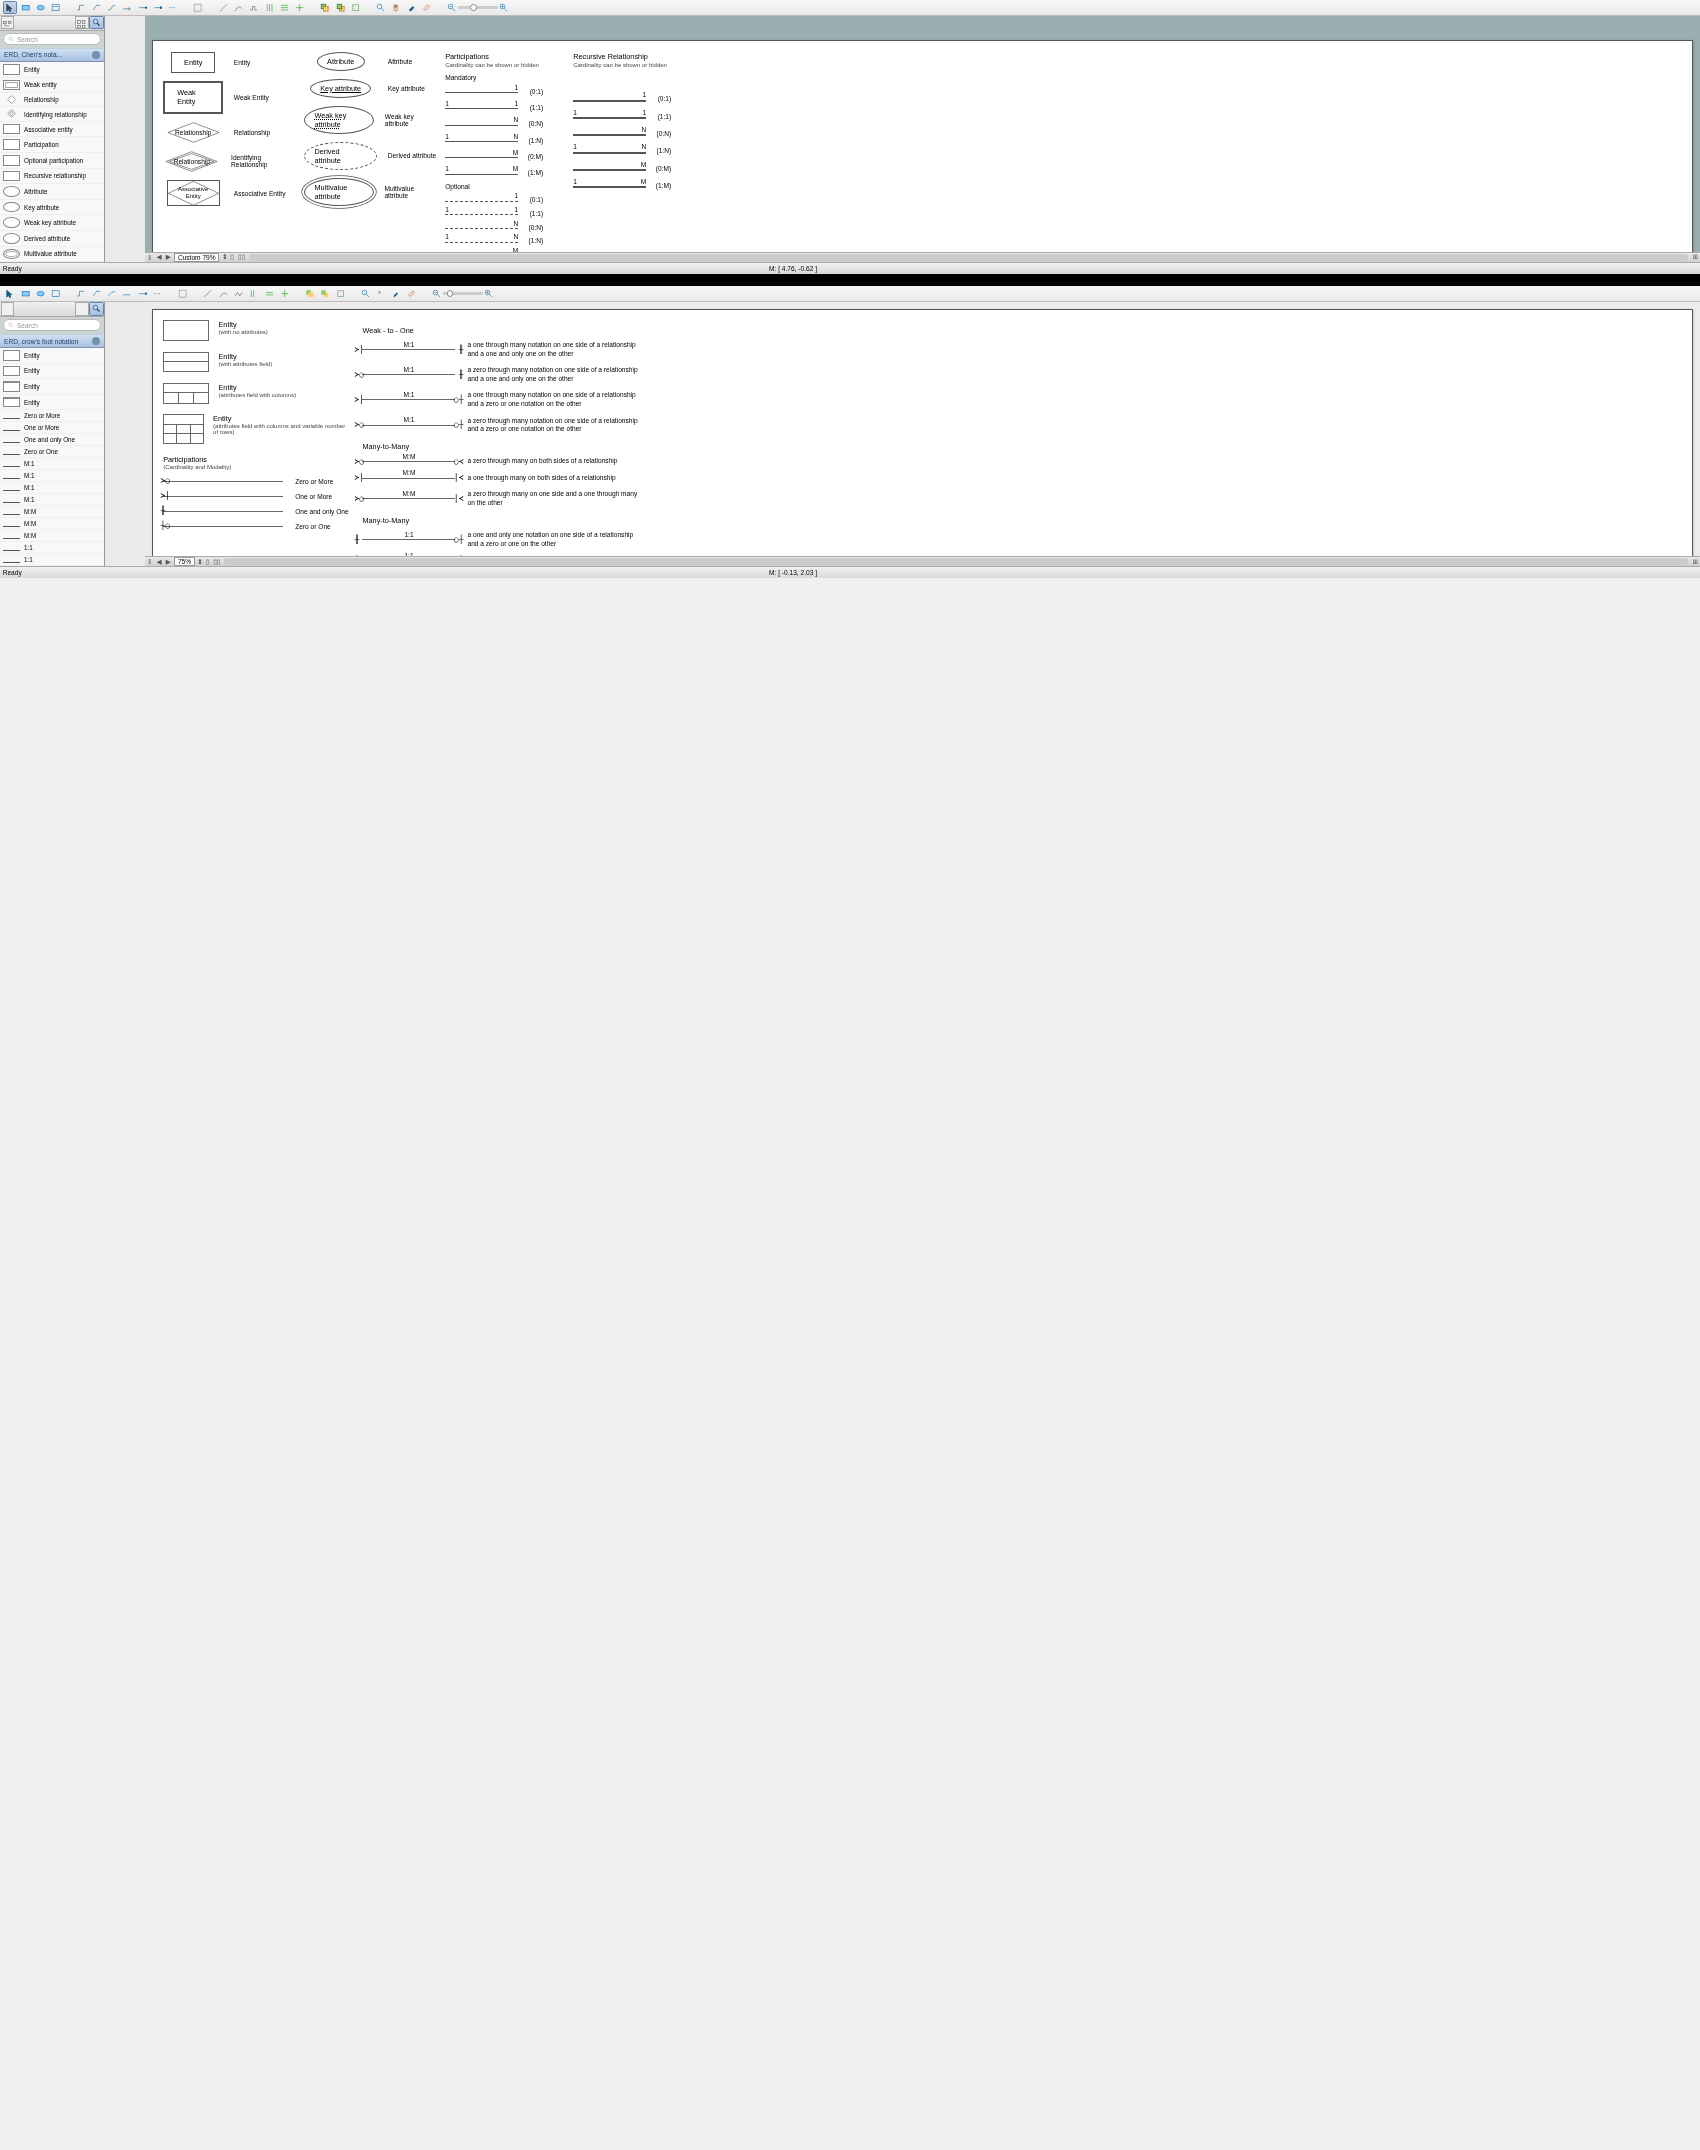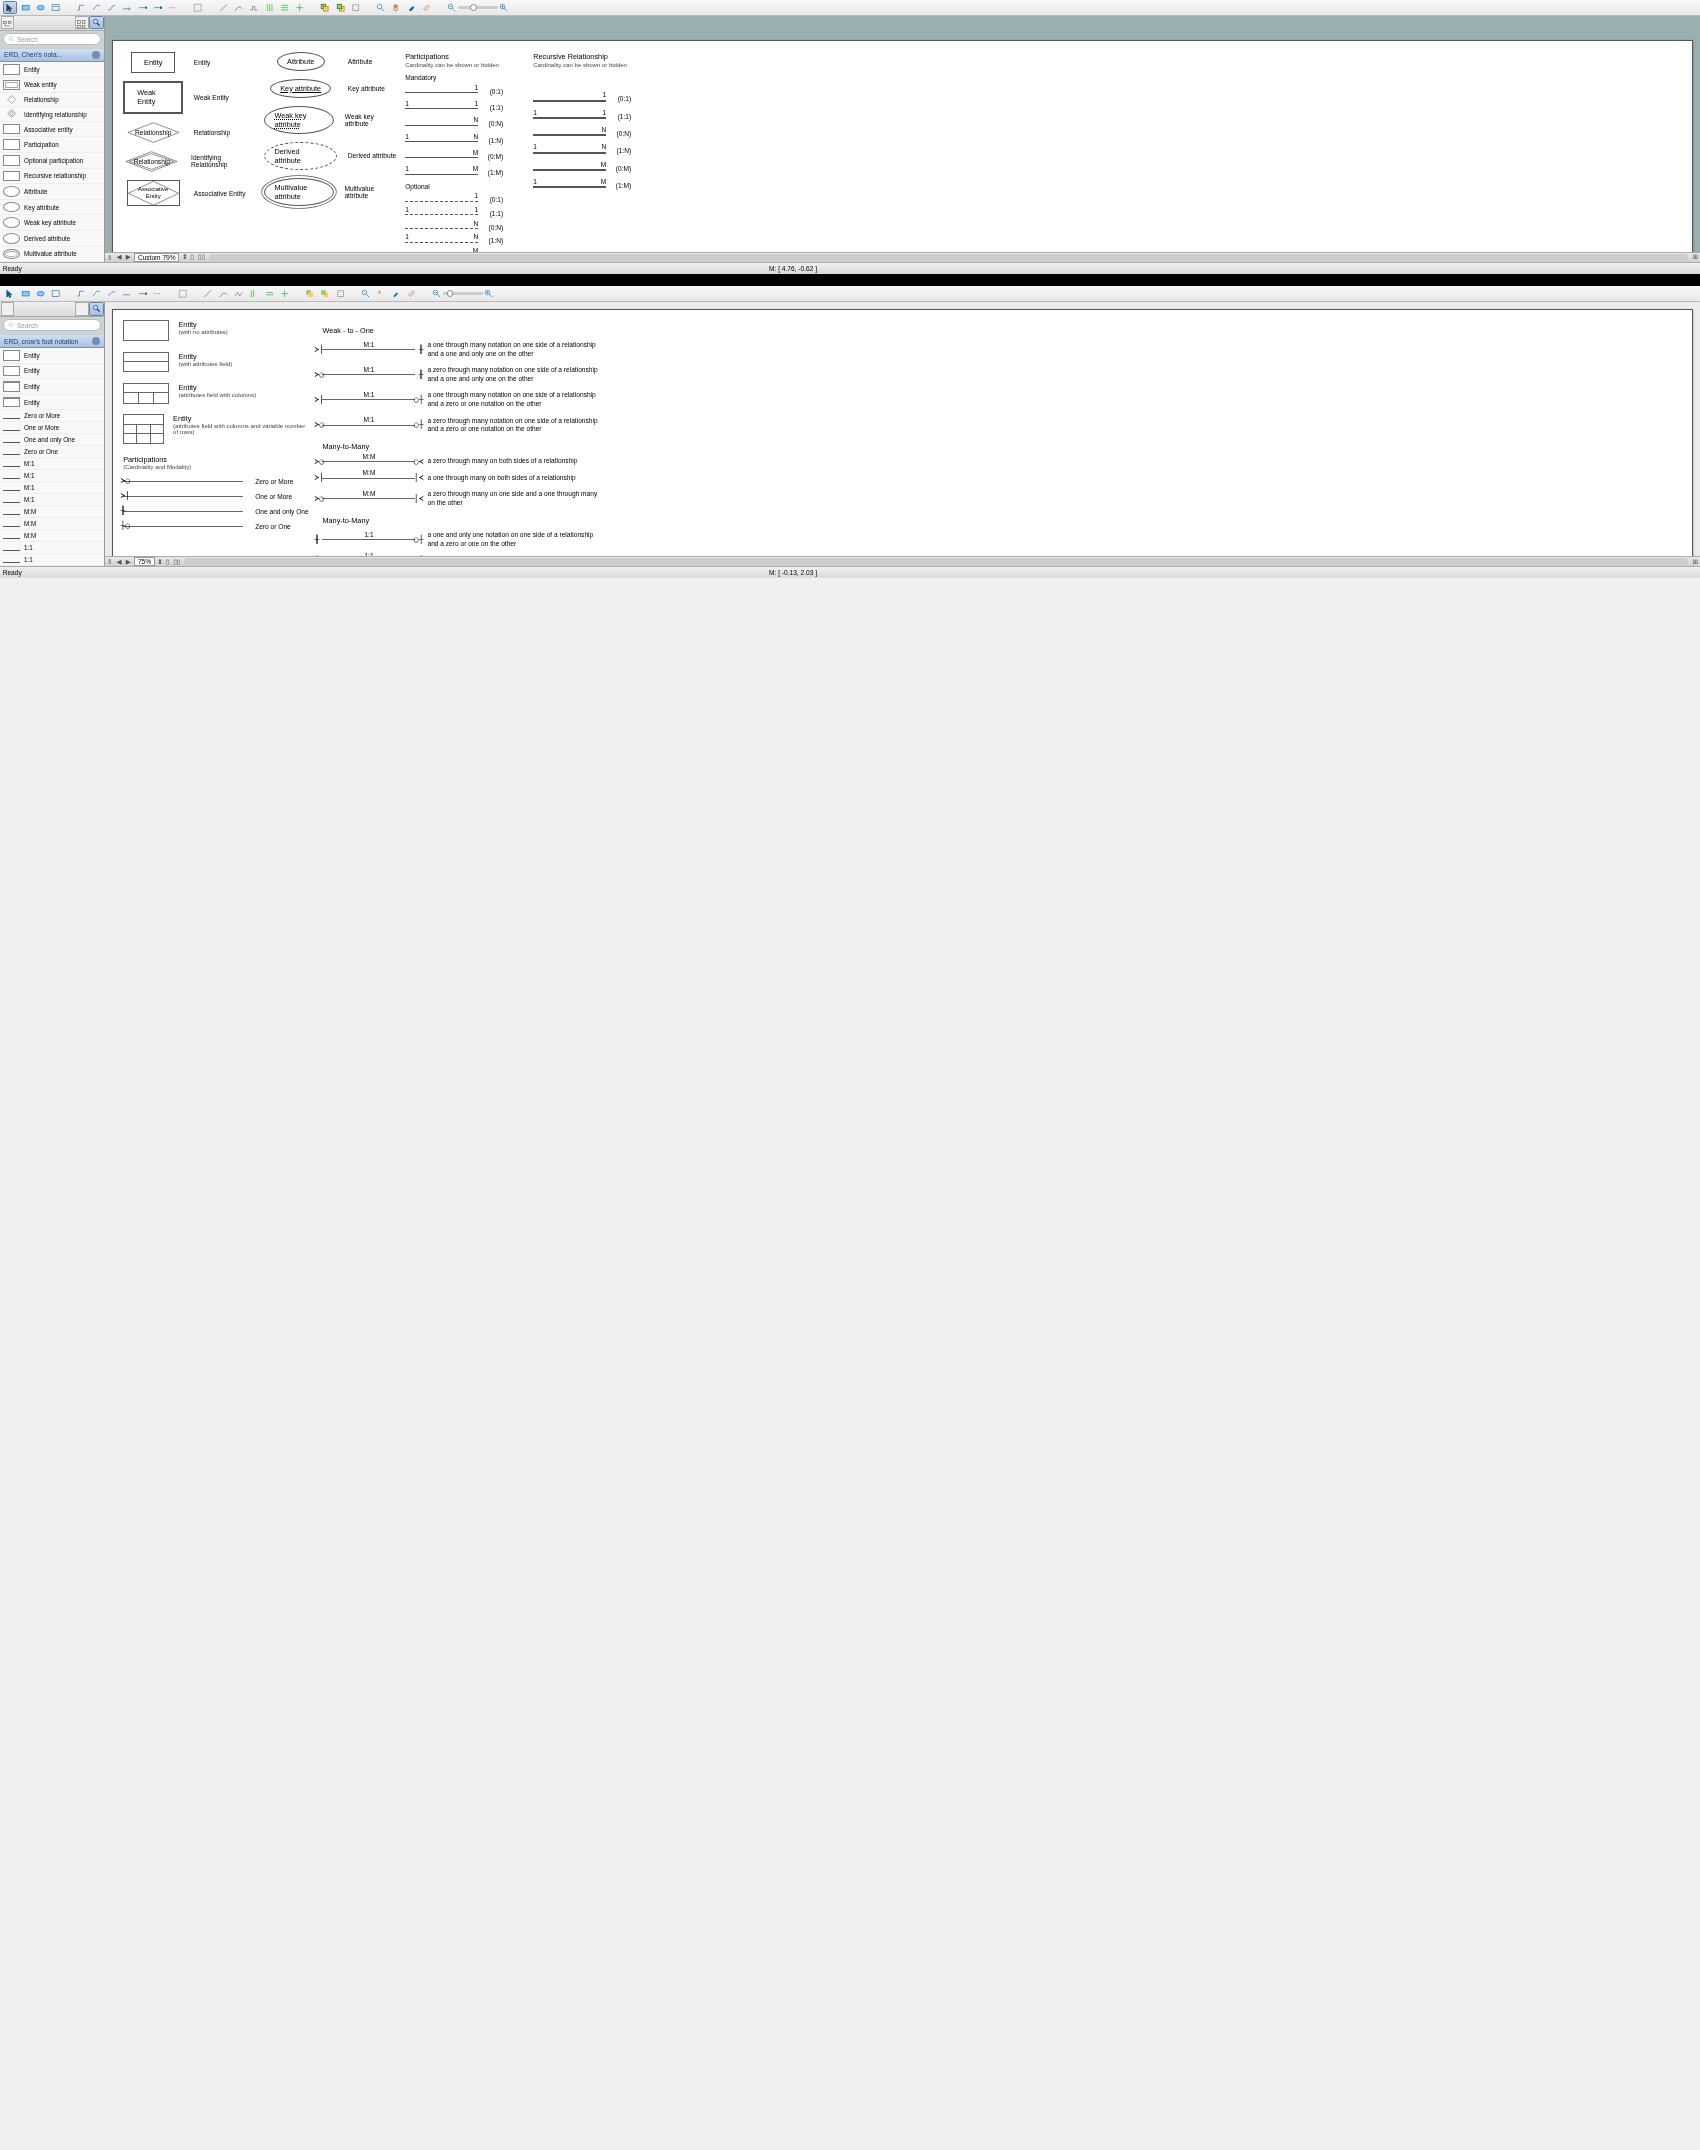--- a/index.html
+++ b/index.html
@@ -3,21 +3,21 @@
 <meta charset="utf-8">
 <style>
 * { box-sizing: border-box; margin: 0; padding: 0; }
 body { font-family: Arial, Helvetica, sans-serif; font-size: 7.3px; background: #f0f0f0; }
 .app { background: #eaeaea; display: flex; flex-direction: column; }
 .toolbar { background: linear-gradient(#f8f8f8, #e8e8e8); border-bottom: 0.7px solid #bbb; height: 16px; display: flex; align-items: center; padding: 0 2.7px; gap: 2.7px; }
 .tool-btn { width: 14.6px; height: 13.3px; border: 0.7px solid transparent; background: transparent; display: inline-flex; align-items: center; justify-content: center; cursor: pointer; }
 .tool-btn.active { background: linear-gradient(#c8d8f0,#a8c0e0); border: 0.7px solid #6080b0; border-radius: 1.3px; }
 .tool-sep { width: 5.3px; }
 .tool-group { display: flex; gap: 0.7px; }
-.main { display: flex; flex: 1; height: 385px; }
+.main { display: flex; flex: 1; height: 385px; gap: 40px; }
 .sidepanel { width: 105px; background: #cdd4d4; display: flex; flex-direction: column; border-right: 0.7px solid #999; }
 .panel-top { display:flex; height:14.6px; background:linear-gradient(#f0f0f0,#dadada); border-bottom:0.7px solid #aaa; align-items:center; }
 .panel-top .toggle { width:13.3px; height:13.3px; border:0.7px solid #aaa; background:#f0f0f0; margin:0.7px; }
 .panel-top .search-btn { width:14.6px;height:13.3px; background:linear-gradient(#c8d8f0,#a8c0e0); border:0.7px solid #6080b0; border-radius:1.3px; display:flex;align-items:center;justify-content:center;}
 .search-box { margin:2.7px; background:#fff; border:0.7px solid #bbb; border-radius:6.6px; height:12px; display:flex; align-items:center; padding:0 4px; color:#999; font-size:6.6px;}
 .cat-header { background:linear-gradient(#d0e0f0,#a8c0e0); padding:2px 4px; color:#204070; font-size:6.6px; border-top:0.7px solid #c0d0e0; border-bottom:0.7px solid #8090b0; display:flex; justify-content:space-between; align-items:center;}
 .cat-header .gear { width:8px;height:8px;border-radius:50%; background:#7090b0; }
 .stencil-list { background:#f8f8f8; flex:1; overflow:auto;}
 .stencil-item { display:flex; align-items:center; padding:2px 2.7px; border-bottom:0.7px solid #eee; cursor:pointer; }
 .stencil-icon { width:17.3px; height:10.6px; margin-right:4px; background:#fff; border:0.7px solid #888; flex-shrink:0; position:relative; }

